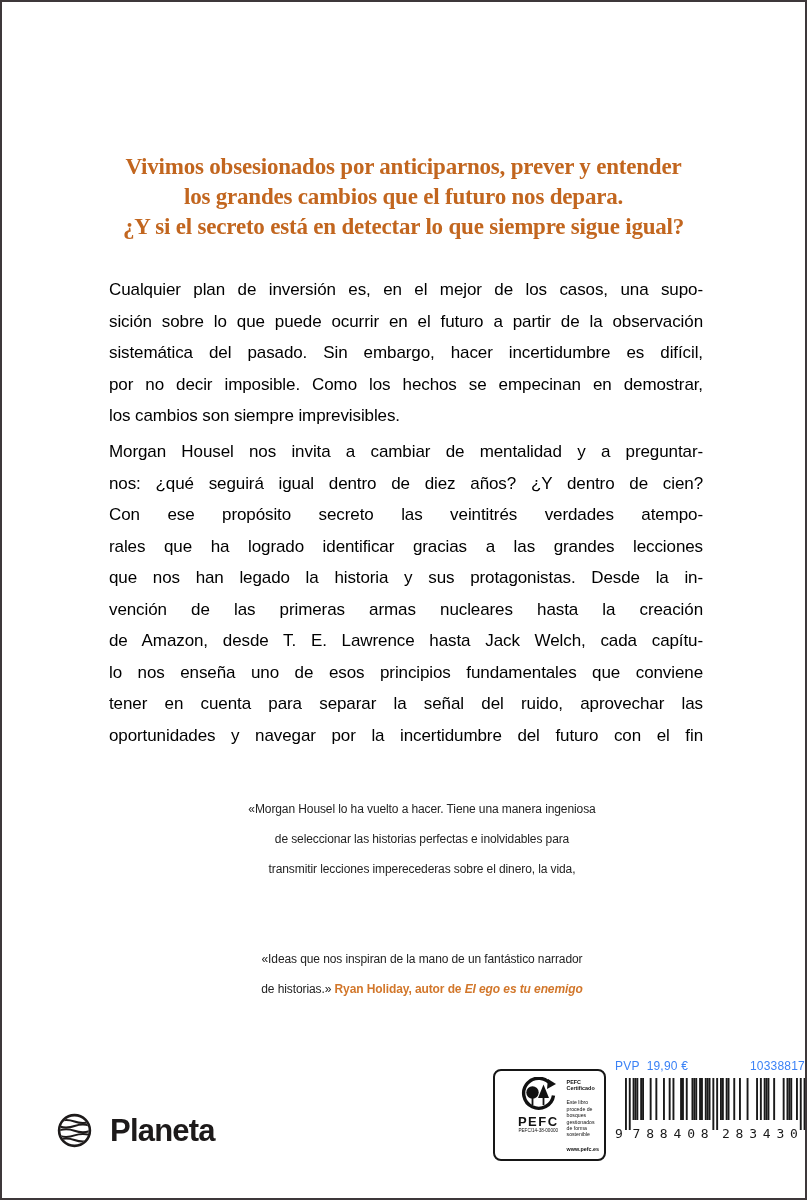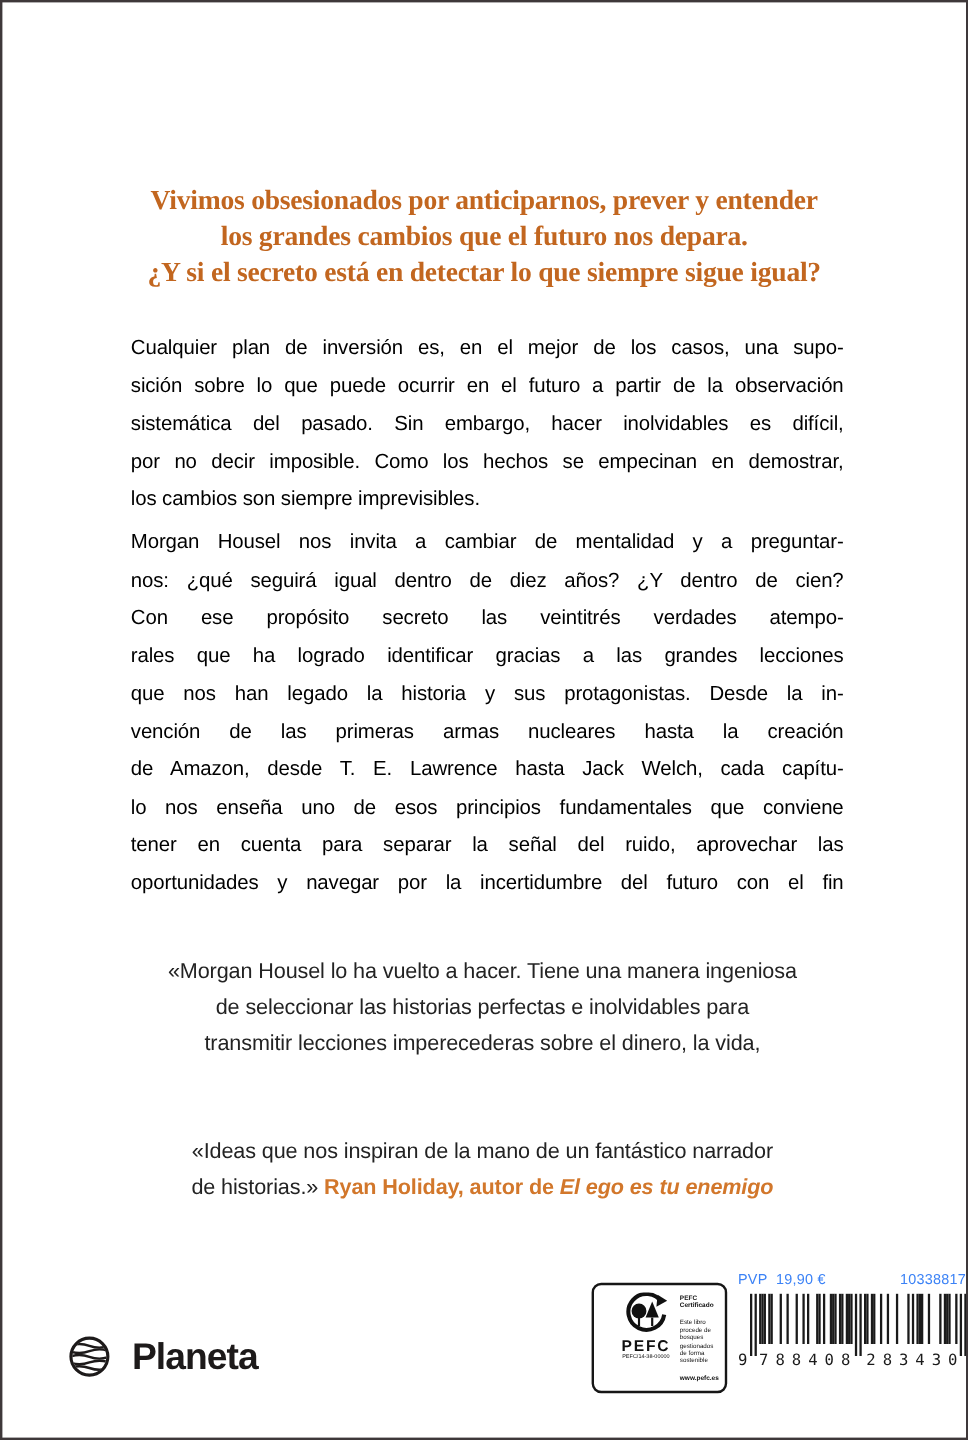--- a/index.html
+++ b/index.html
@@ -20,22 +20,22 @@
   .para {
     position:absolute; left:107px; width:594px;
     font-size:17px; line-height:31.5px; letter-spacing:-0.1px; color:#000000;
   }
   .para .body-line { text-align:justify; text-align-last:justify; }
   .para .body-line.is-last { text-align-last:left; }
   #para1 { top:272px; }
   #para2 { top:434px; }
   
   .quote {
-    position:absolute; left:90px; width:620px; text-align:center;
-    font-size:18px; line-height:30px; letter-spacing:-0.1px; color:#232323;
+    position:absolute; left:110px; width:620px; text-align:center;
+    font-size:12px; line-height:30px; letter-spacing:-0.1px; color:#232323;
   }
   #quote1 { top:792px; }
   #quote2 { top:942px; }
   .quote .quote-line { text-align:center; }
   .attr { color:var(--accent2,#d2772b); font-weight:700; }
   .src  { color:var(--accent2,#d2772b); font-weight:700; font-style:italic; }
   
   .publisher {
     position:absolute; left:54px; top:1110px; display:flex; align-items:center; gap:17px;
     color:#1d1a1a;
@@ -69,21 +69,21 @@
 
   <div class="headline" id="headline">
       <div class="headline-line">Vivimos obsesionados por anticiparnos, prever y entender</div>
       <div class="headline-line">los grandes cambios que el futuro nos depara.</div>
       <div class="headline-line is-last">¿Y si el secreto está en detectar lo que siempre sigue igual?</div>
     </div>
 
   <div class="para" id="para1">
       <div class="body-line">Cualquier plan de inversión es, en el mejor de los casos, una supo-</div>
       <div class="body-line">sición sobre lo que puede ocurrir en el futuro a partir de la observación</div>
-      <div class="body-line">sistemática del pasado. Sin embargo, hacer inolvidables es difícil,</div>
+      <div class="body-line">sistemática del pasado. Sin embargo, hacer incertidumbre es difícil,</div>
       <div class="body-line">por no decir imposible. Como los hechos se empecinan en demostrar,</div>
       <div class="body-line is-last">los cambios son siempre imprevisibles.</div>
     </div>
 
   <div class="para" id="para2">
       <div class="body-line">Morgan Housel nos invita a cambiar de mentalidad y a preguntar-</div>
       <div class="body-line">nos: ¿qué seguirá igual dentro de diez años? ¿Y dentro de cien?</div>
       <div class="body-line">Con ese propósito secreto las veintitrés verdades atempo-</div>
       <div class="body-line">rales que ha logrado identificar gracias a las grandes lecciones</div>
       <div class="body-line">que nos han legado la historia y sus protagonistas. Desde la in-</div>

